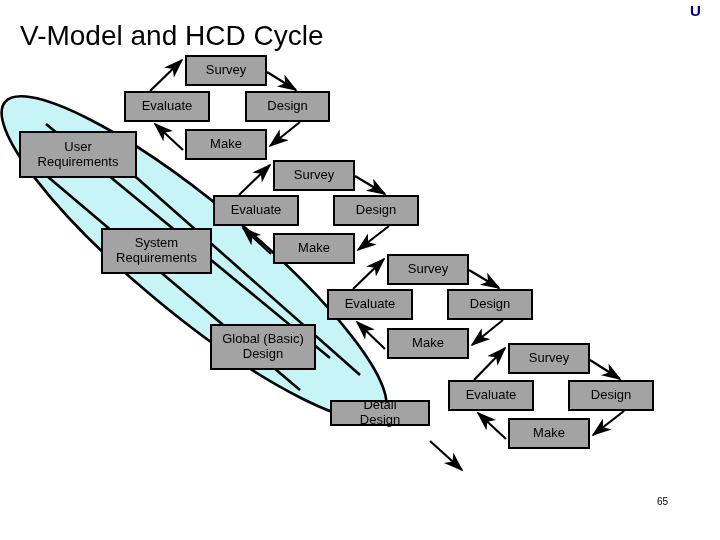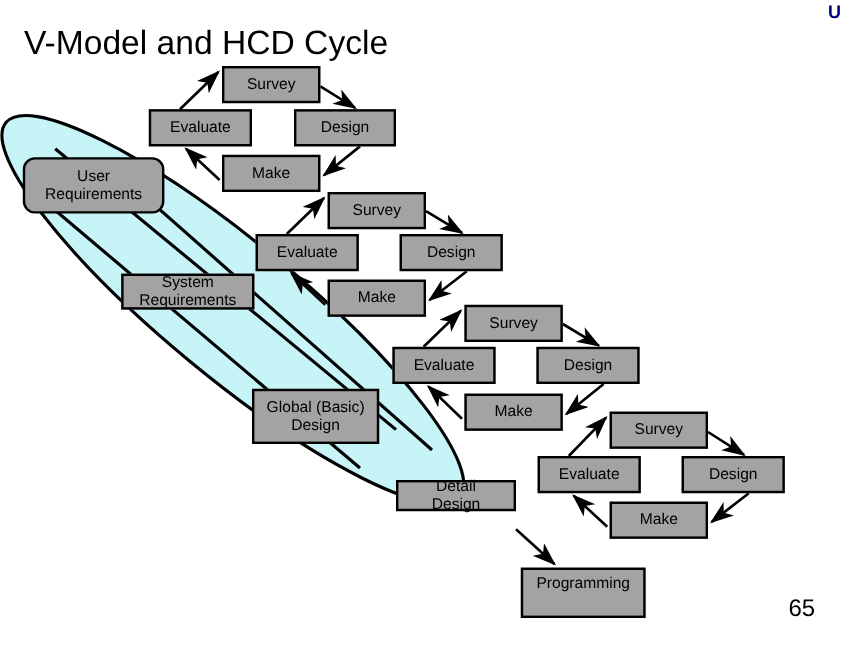--- a/index.html
+++ b/index.html
@@ -24,21 +24,21 @@
   
   #corner-mark{
     position:absolute;left:690px;top:3px;
     font-size:15px;font-weight:bold;color:#000080;
     line-height:1;
   }
 
   
   #page-number{
     position:absolute;left:657px;top:496px;
-    font-size:20px;color:#000;
+    font-size:10px;color:#000;
   }
 
   
   #art{position:absolute;left:0;top:0;width:720px;height:540px;}
 
   
   .box{
     position:absolute;
     box-sizing:border-box;
     background:#a3a3a3;
@@ -106,33 +106,32 @@
     </g>
 
     <g stroke="#000000" stroke-width="2.2" fill="none">
       <path d="M 474,380 L 505,348" marker-end="url(#ah)"></path>
       <path d="M 590,360 L 620,379" marker-end="url(#ah)"></path>
       <path d="M 624,411 L 593,435" marker-end="url(#ah)"></path>
       <path d="M 506,439 L 478,413" marker-end="url(#ah)"></path>
     </g>
   </svg>
 
-  <div class="box stage-box" style="left:19px;top:131px;width:118px;height:47px;border-radius:10px;">User
+  <div class="box stage-box" style="left:19px;top:131px;width:118px;height:47px;">User
 Requirements</div>
 
-  <div class="box stage-box" style="left:101px;top:228px;width:111px;height:30px;">System
+  <div class="box stage-box" style="left:101px;top:228px;width:111px;height:46px;">System
 Requirements</div>
 
   <div class="box stage-box" style="left:210px;top:324px;width:106px;height:46px;">Global (Basic)
 Design</div>
 
   <div class="box stage-box" style="left:330px;top:400px;width:100px;height:26px;">Detail
 Design</div>
 
-  <div class="box stage-box" style="left:434px;top:473px;width:104px;height:42px;align-items:flex-start;padding-top:4px;">Programming</div>
 
   <div class="box" style="left:185px;top:55px;width:82px;height:31px;">Survey</div>
   <div class="box" style="left:245px;top:91px;width:85px;height:31px;">Design</div>
   <div class="box" style="left:185px;top:129px;width:82px;height:31px;">Make</div>
   <div class="box" style="left:124px;top:91px;width:86px;height:31px;">Evaluate</div>
 
   <div class="box" style="left:273px;top:160px;width:82px;height:31px;">Survey</div>
   <div class="box" style="left:333px;top:195px;width:86px;height:31px;">Design</div>
   <div class="box" style="left:273px;top:233px;width:82px;height:31px;">Make</div>
   <div class="box" style="left:213px;top:195px;width:86px;height:31px;">Evaluate</div>

